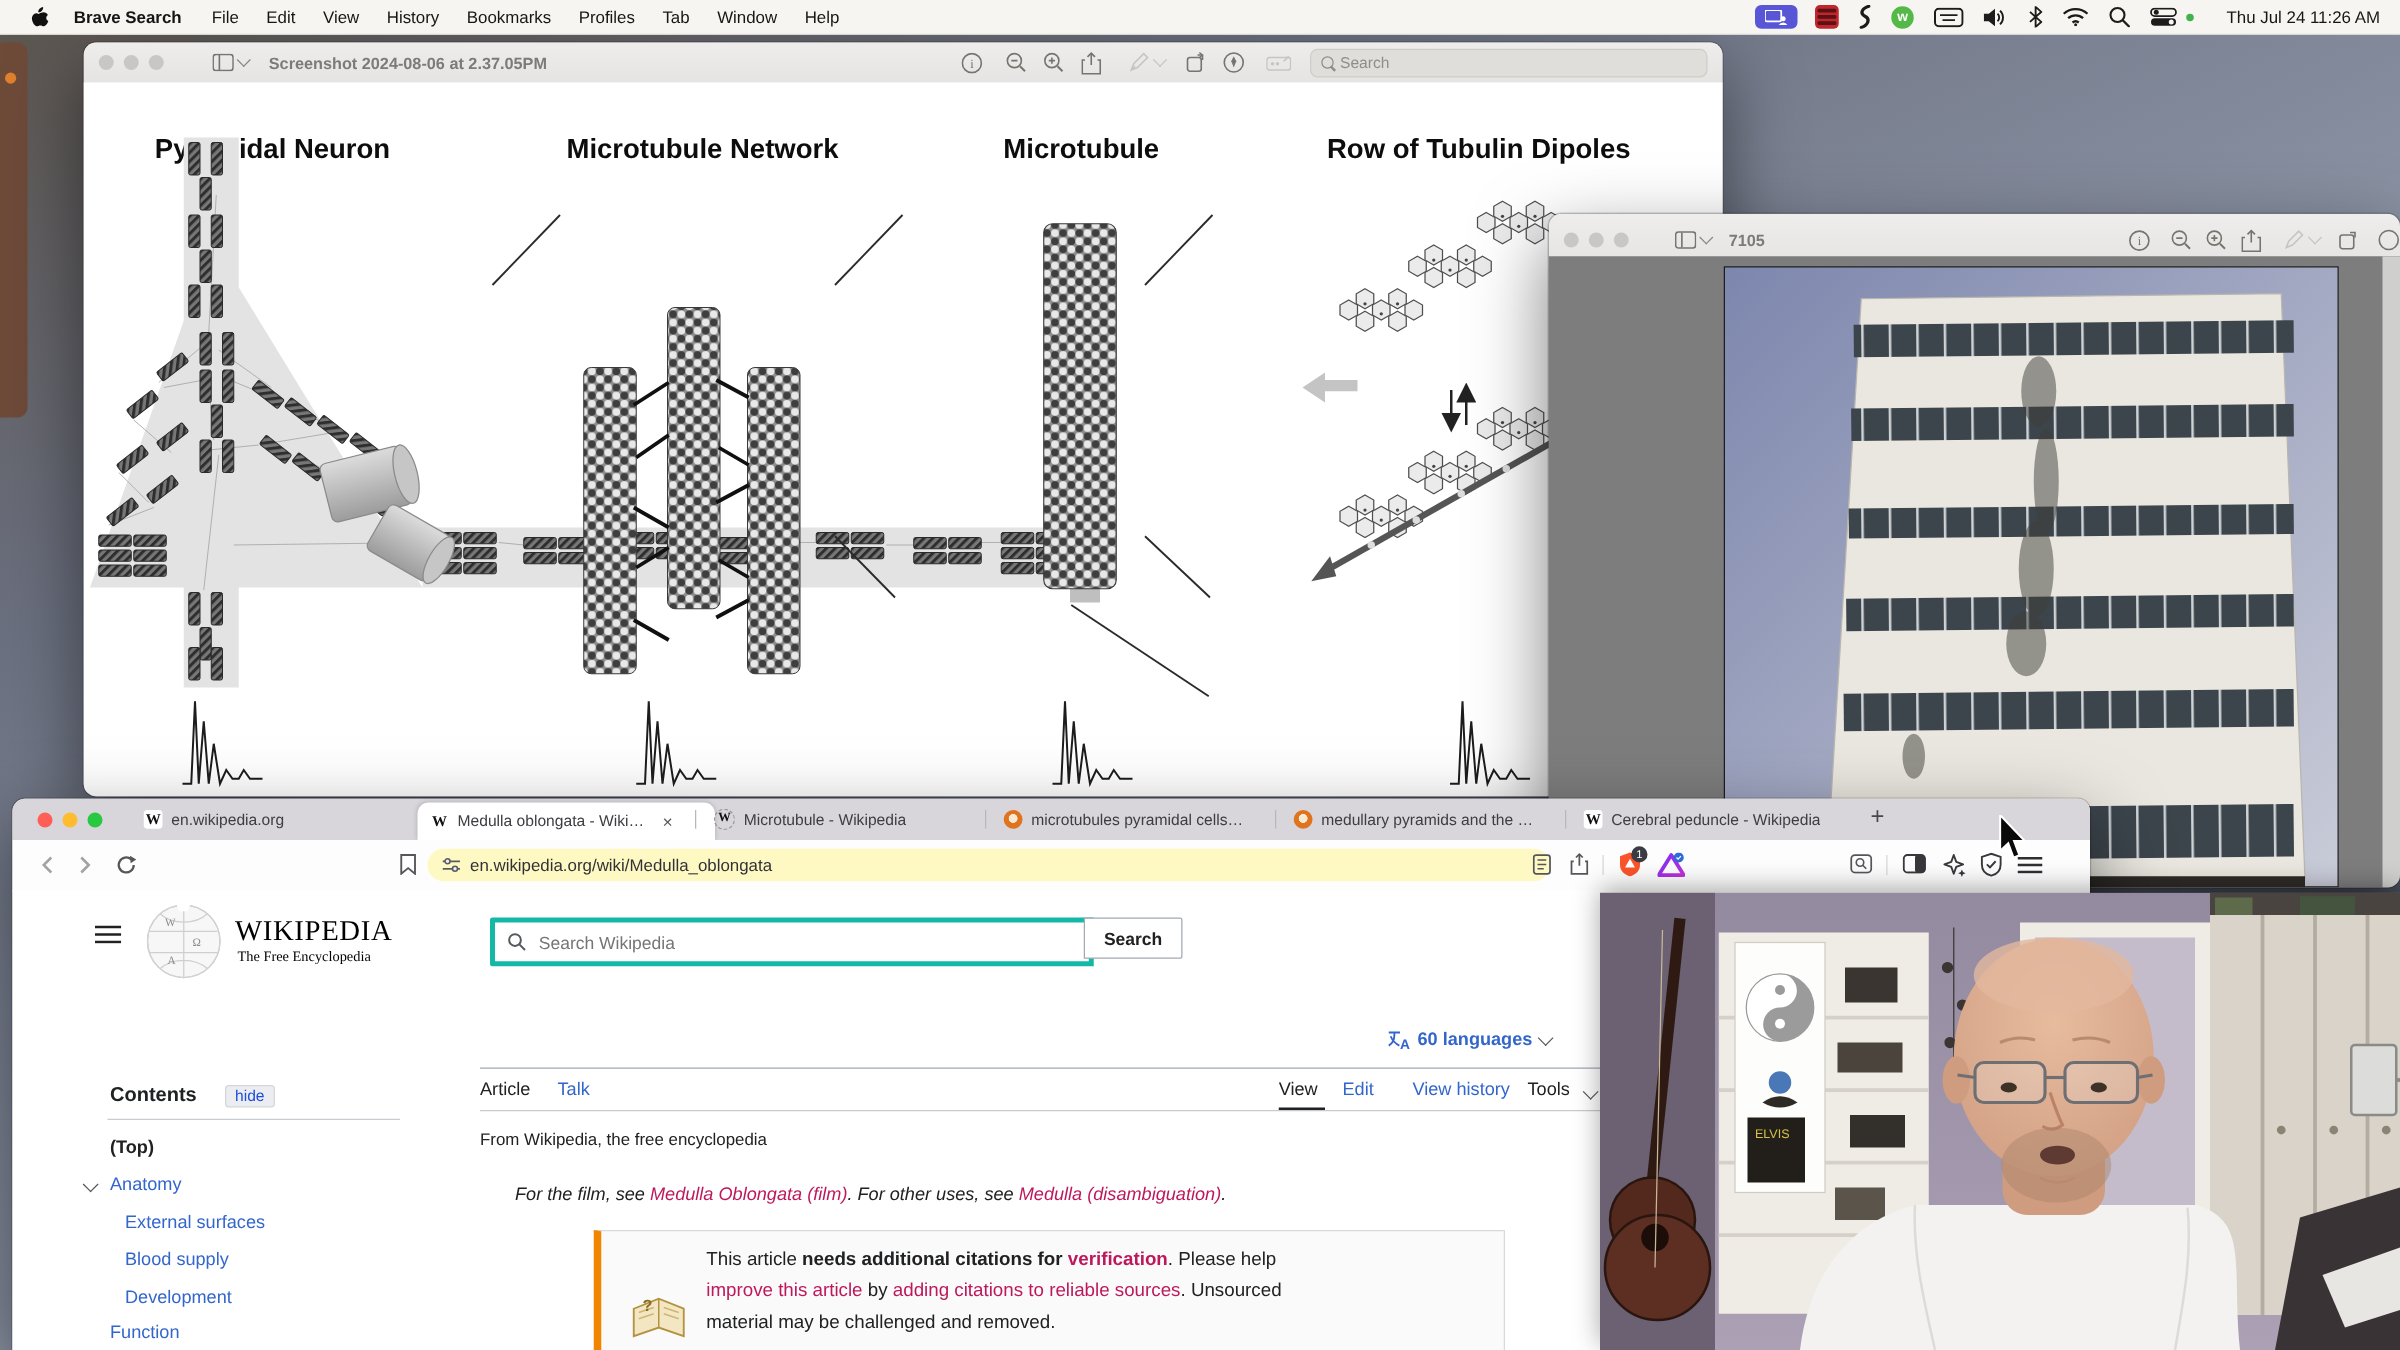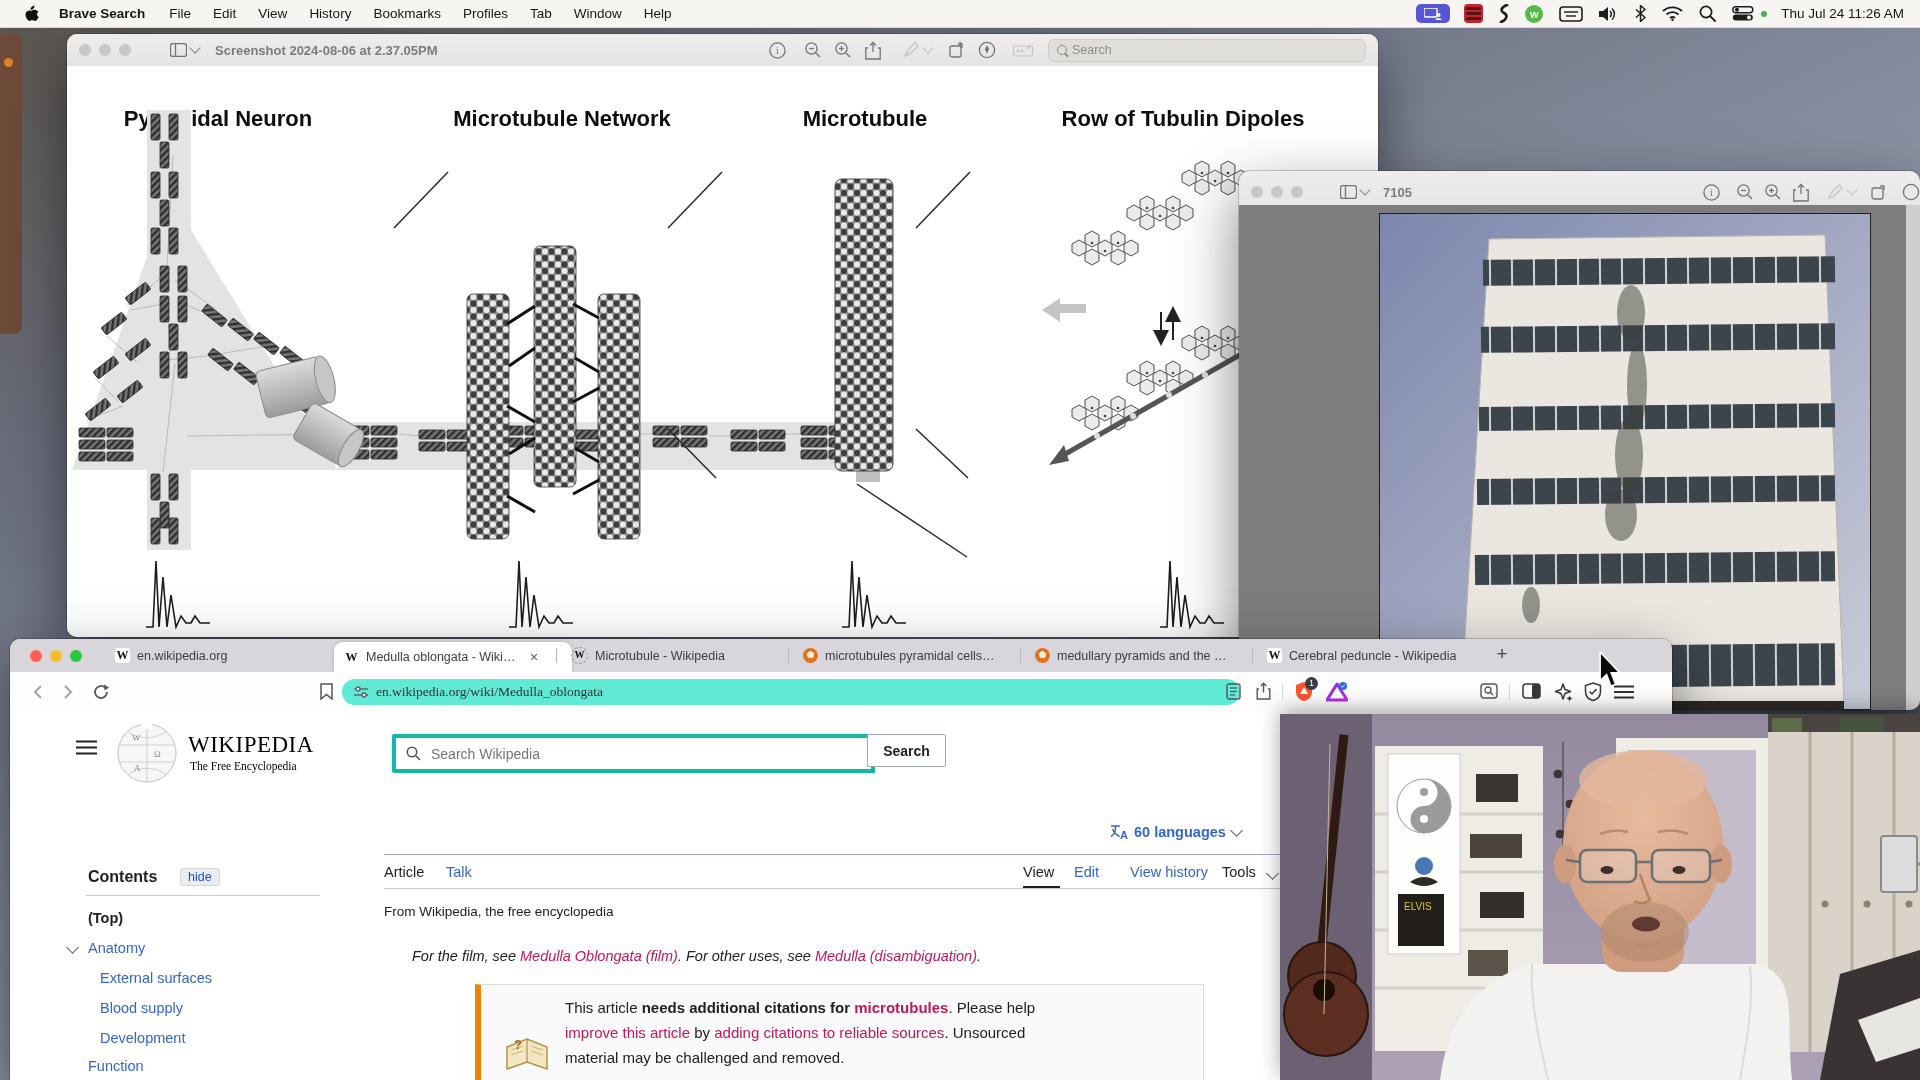--- a/index.html
+++ b/index.html
@@ -516,21 +516,21 @@
       <div class="bico" style="left:52px;top:12px;"><svg width="12" height="16" viewBox="0 0 12 16">
             <path d="M3,2 L9,8 L3,14" fill="none" stroke="#a2a2a6" stroke-width="2"></path>
           </svg></div>
       <div class="bico" style="left:82px;top:11px;"><svg width="18" height="18" viewBox="0 0 18 18">
             <path d="M15,9 a6,6 0 1 1 -2,-4.5" fill="none" stroke="#55555a" stroke-width="1.8"></path>
             <polygon points="12,1.5 17,4.5 12.5,7.5" fill="#55555a"></polygon>
           </svg></div>
       <div class="bico" style="left:310px;top:11px;"><svg width="13" height="17" viewBox="0 0 13 17">
             <path d="M1,1 h11 v15 l-5.5,-4.5 L1,16 Z" fill="none" stroke="#55555a" stroke-width="1.5"></path>
           </svg></div>
-      <div class="abs" style="left:332px;top:7px;width:874px;height:26px;background:#5eead4;border-radius:13px;display:flex;align-items:center;gap:8px;padding:0 12px;font-family:Liberation Serif, serif;">
+      <div class="abs" style="left:332px;top:7px;width:874px;height:26px;background:#fef9c3;border-radius:13px;display:flex;align-items:center;gap:8px;padding:0 12px;">
         <svg width="14" height="12" viewBox="0 0 14 12">
             <line x1="0" y1="3" x2="14" y2="3" stroke="#5c5c60" stroke-width="1.4"></line>
             <line x1="0" y1="9" x2="14" y2="9" stroke="#5c5c60" stroke-width="1.4"></line>
             <circle cx="4" cy="3" r="2" fill="#efedf1" stroke="#5c5c60" stroke-width="1.3"></circle>
             <circle cx="10" cy="9" r="2" fill="#efedf1" stroke="#5c5c60" stroke-width="1.3"></circle>
           </svg>
         <span style="font-size:13.5px;color:#323236;">en.wikipedia.org/wiki/Medulla_oblongata</span>
       </div>
       <div class="bico" style="left:1216px;top:11px;"><svg width="15" height="17" viewBox="0 0 15 17">
             <rect x="1" y="1" width="13" height="15" rx="2" fill="none" stroke="#55555a" stroke-width="1.4"></rect>
@@ -646,21 +646,21 @@
       </div>
 
       <div class="abs" style="left:465px;top:272px;width:722px;height:110px;background:#fafafa;border:1px solid #d9d9d9;border-left:6px solid #f28500;">
         <svg class="abs" style="left:24px;top:52px;" width="44" height="38" viewBox="0 0 44 38">
           <path d="M2,10 L22,2 L42,10 L42,32 L22,25 L2,32 Z" fill="#f3e7c3" stroke="#b39340" stroke-width="1.5"></path>
           <line x1="22" y1="2" x2="22" y2="25" stroke="#b39340" stroke-width="1.2"></line>
           <path d="M6,13 l12,-4 M6,18 l12,-4 M26,9 l12,4 M26,14 l12,4" stroke="#cdb675" stroke-width="1.2" fill="none"></path>
           <text x="9" y="12" font-size="13" fill="#8a6d1f" font-weight="bold" font-family="Liberation Sans,sans-serif">?</text>
         </svg>
         <div class="abs" style="left:84px;top:10px;font-size:15px;line-height:25px;width:600px;">
-          <span>This article </span><b>needs additional citations for </b><a class="wlink" href="#" style="font-weight:bold;">microtubules</a><span>. Please help</span><br>
+          <span>This article </span><b>needs additional citations for </b><a class="wlink" href="#" style="font-weight:bold;">verification</a><span>. Please help</span><br>
           <a class="wlink" href="#">improve this article</a><span> by </span><a class="wlink" href="#">adding citations to reliable sources</a><span>. Unsourced</span><br>
           <span>material may be challenged and removed.</span>
         </div>
       </div>
 
       <div class="abs" style="left:78px;top:156px;font-size:16px;font-weight:bold;color:#202122;">Contents</div>
       <div class="abs" style="left:170px;top:156px;font-size:12.5px;color:#1d4ed8;background:#ebedf0;border:1px solid #d4d6da;border-radius:3px;padding:1px 7px;">hide</div>
       <div class="abs" style="left:76px;top:183px;width:234px;height:1px;background:#c8ccd1;"></div>
       <div class="toc" style="left:78px;top:198px;color:#202122;font-weight:bold;">(Top)</div>
       <div class="chevD abs" style="left:58px;top:231px;"></div>
@@ -835,15 +835,15 @@
       <circle cx="7" cy="7" r="5.6" fill="none" stroke="#1c1c1c" stroke-width="1.7"></circle>
       <line x1="11.2" y1="11.2" x2="16" y2="16" stroke="#1c1c1c" stroke-width="1.9" stroke-linecap="round"></line>
     </svg>
     <svg style="margin-left:16px;" width="22" height="15" viewBox="0 0 22 15">
       <rect x="0.8" y="0.8" width="20" height="6" rx="3" fill="none" stroke="#1c1c1c" stroke-width="1.4"></rect>
         <circle cx="5" cy="3.8" r="2" fill="#1c1c1c"></circle>
       <rect x="0.8" y="8.6" width="20" height="6" rx="3" fill="#1c1c1c"></rect>
         <circle cx="17" cy="11.6" r="2" fill="#f7f5f1"></circle>
     </svg>
     <span style="margin-left:7px;width:6px;height:6px;border-radius:50%;background:#42b24a;"></span>
-    <span style="margin-left:14px;margin-right:16px;white-space:nowrap;">Thu Jul 24 11:26 AM</span>
+    <span style="margin-left:26px;margin-right:16px;white-space:nowrap;">Thu Jul 24 11:26 AM</span>
   </header>
 </div>
 
 </body></html>

